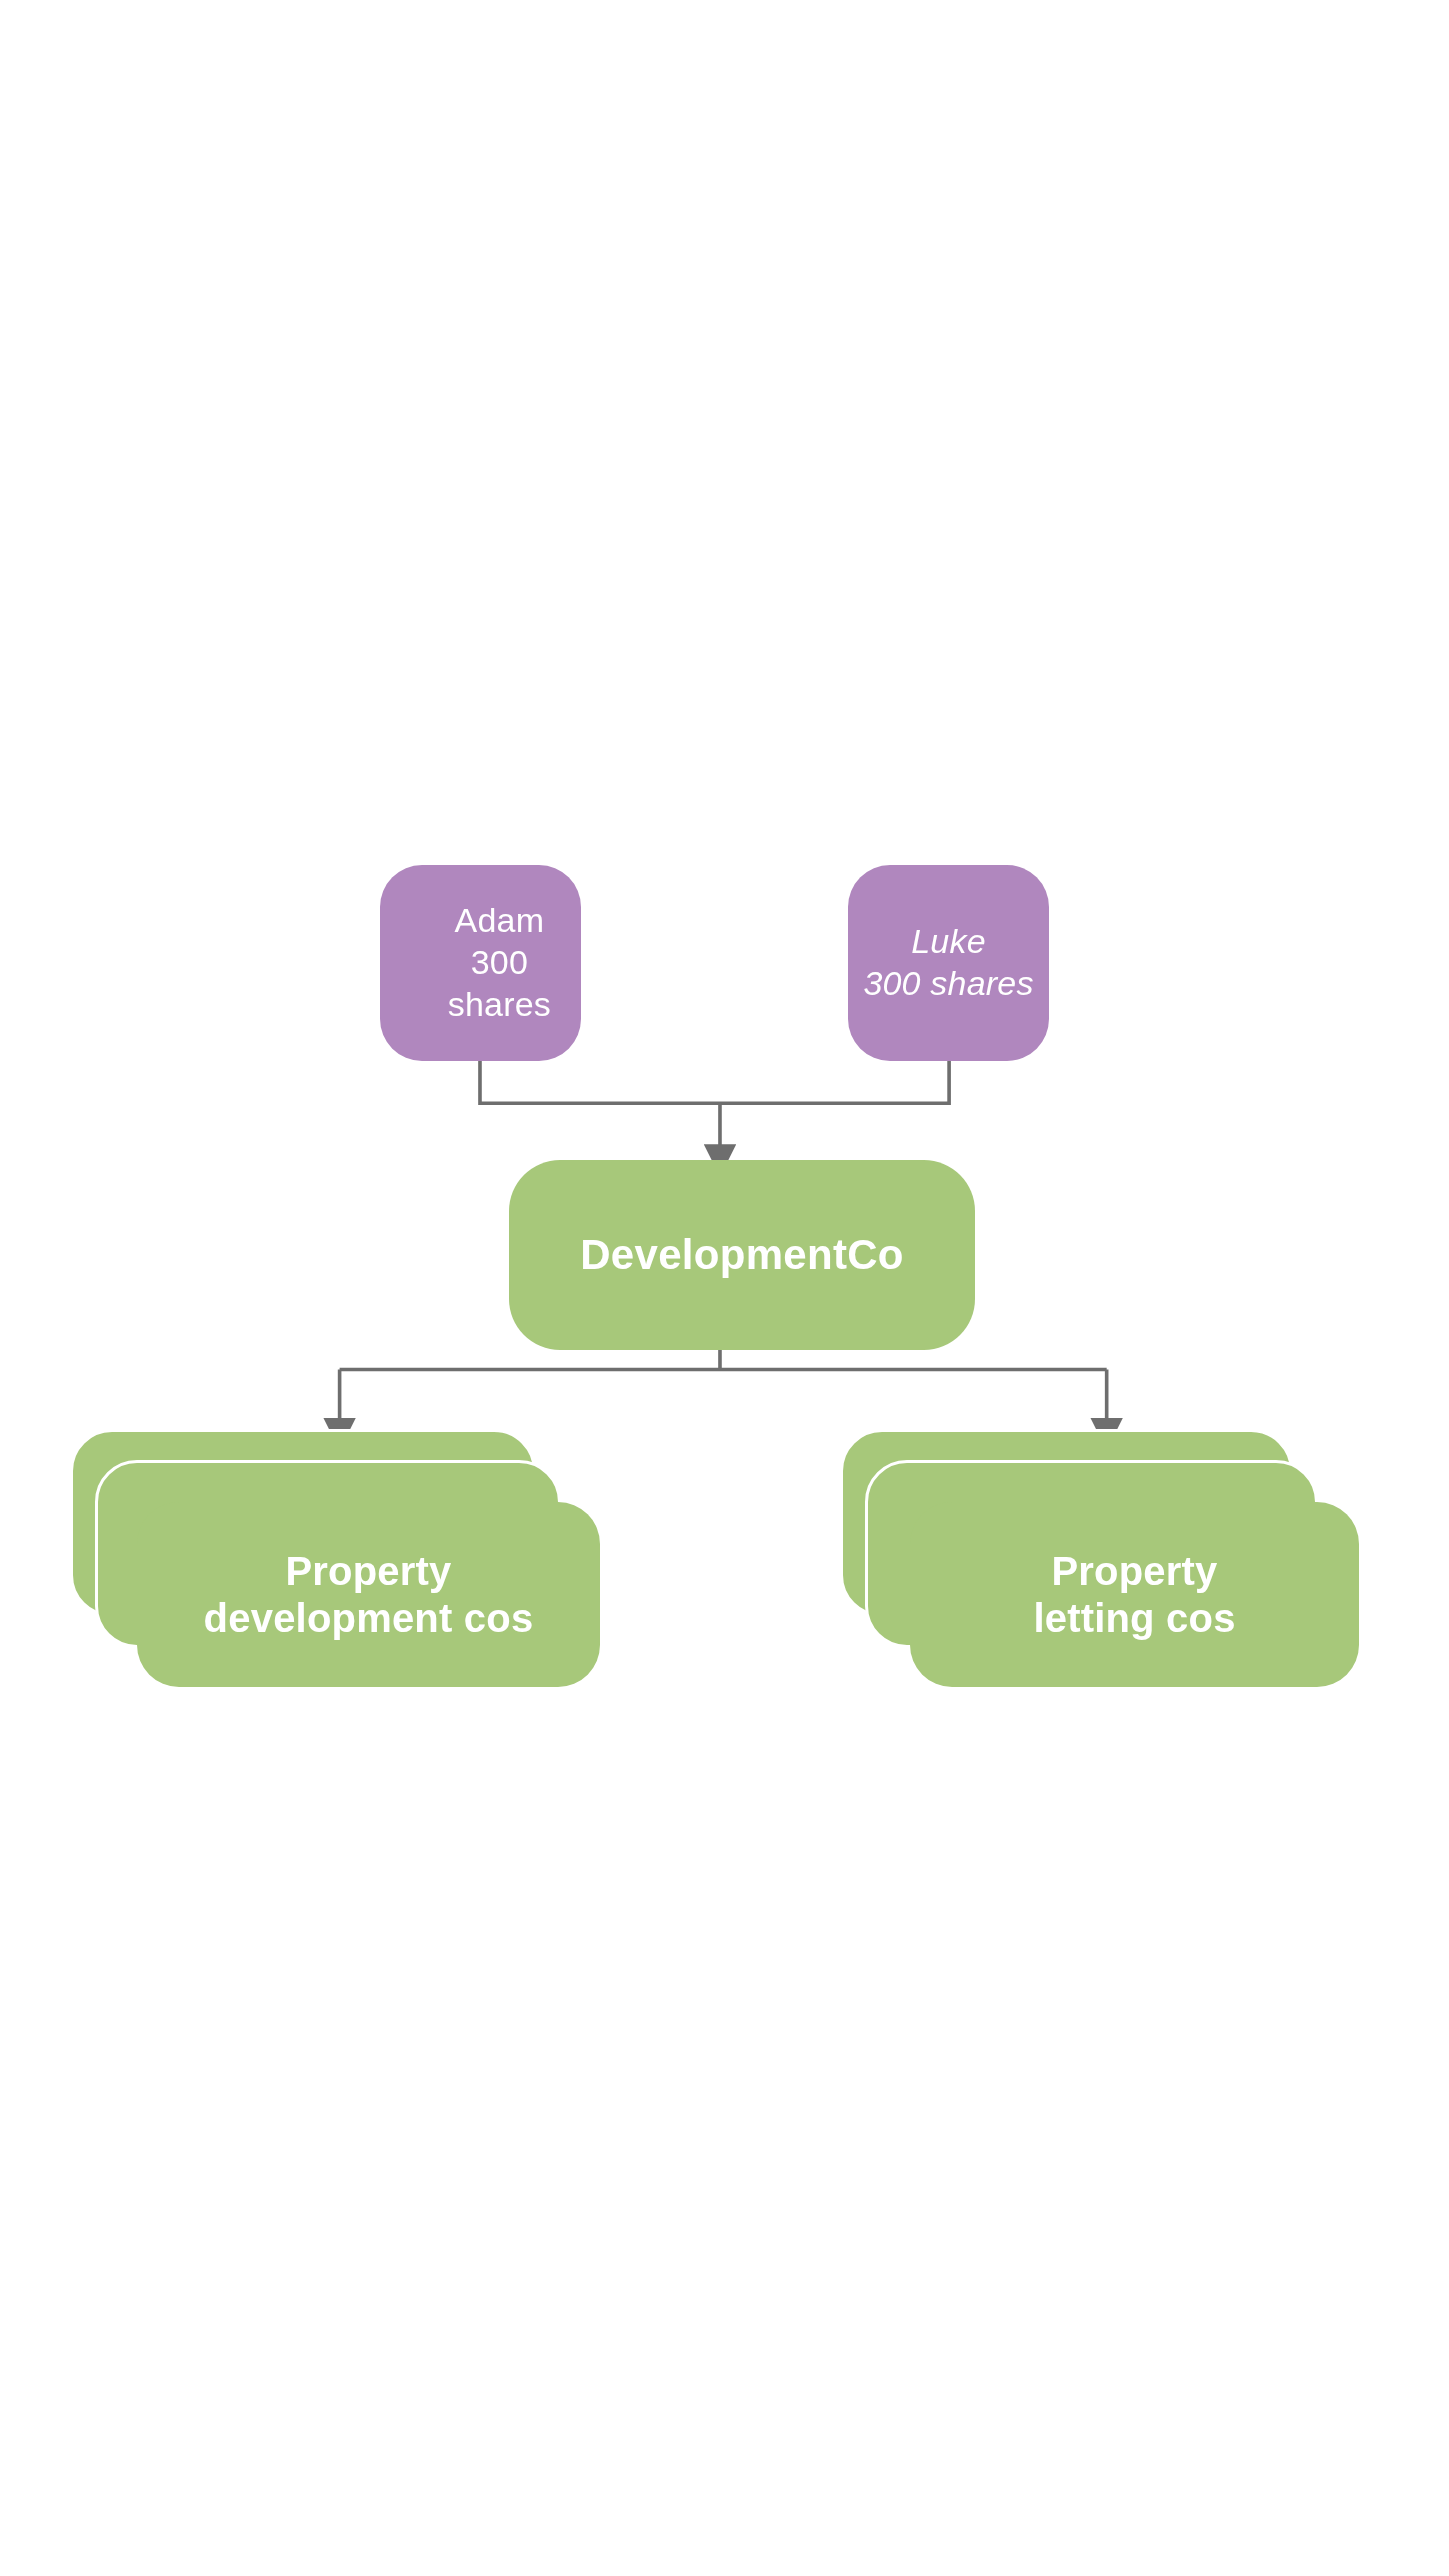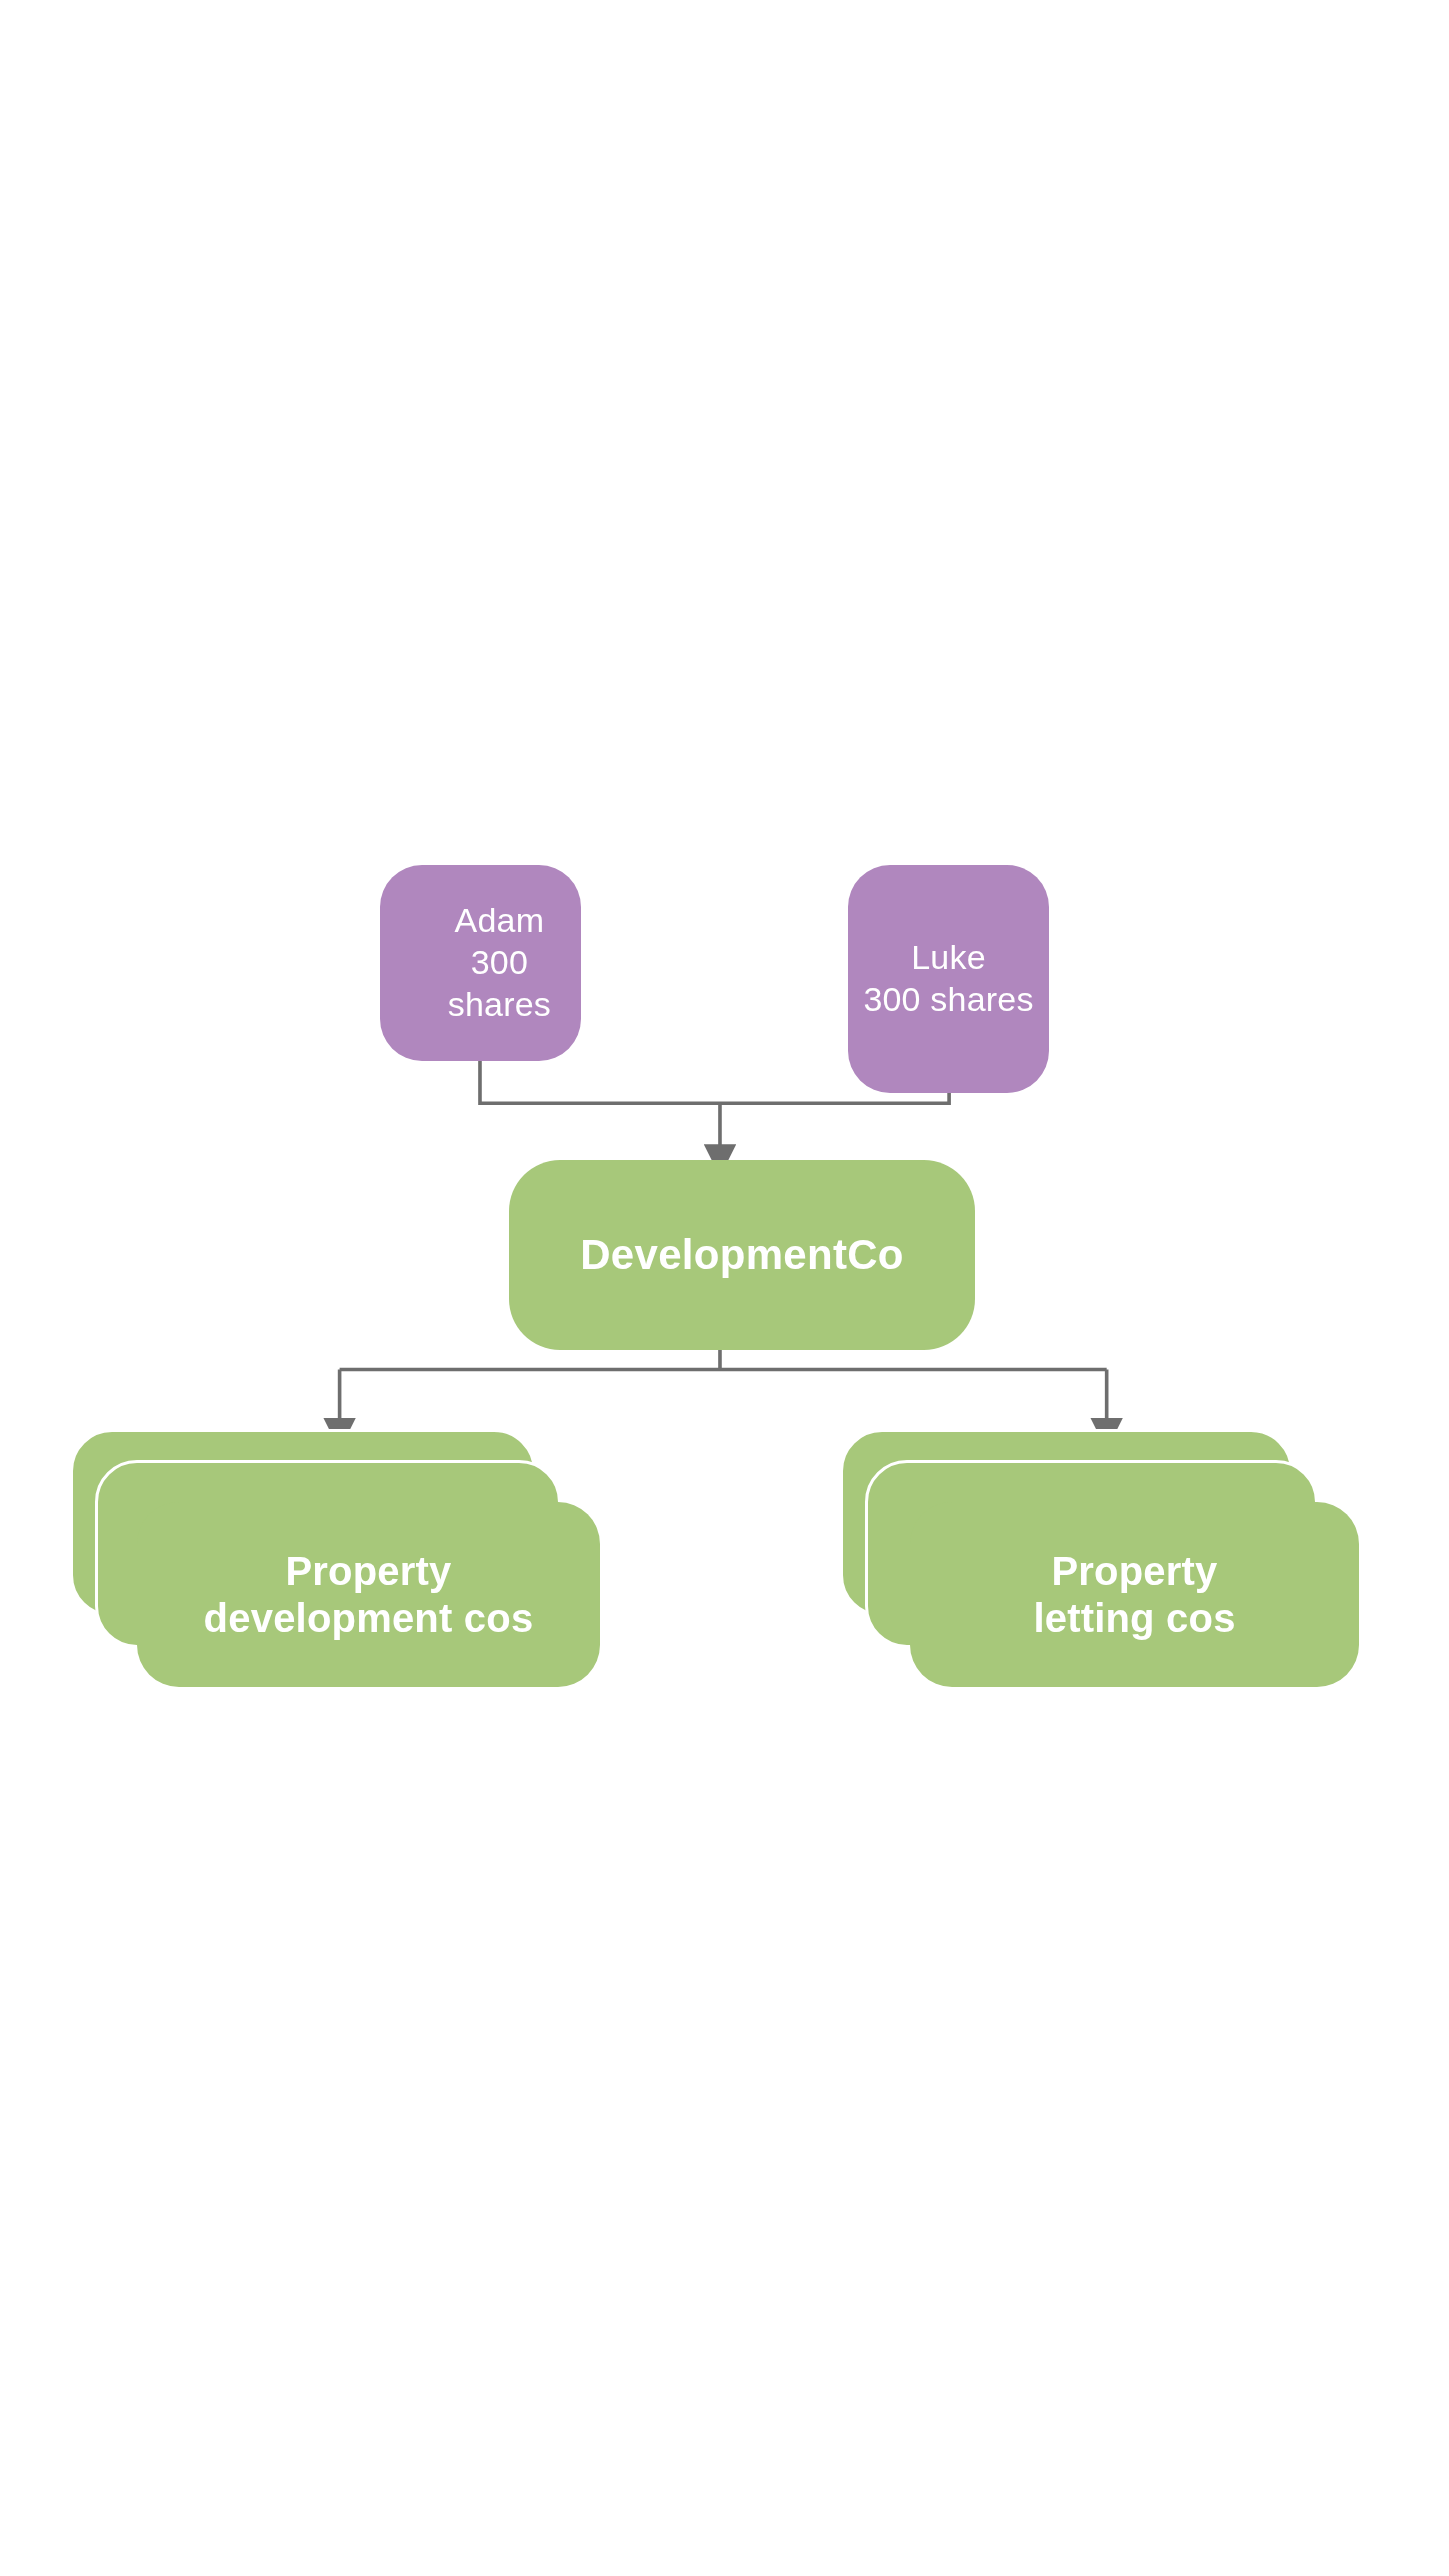--- a/index.html
+++ b/index.html
@@ -118,21 +118,21 @@
     </g>
   </svg>
 
   <div class="person-node" style="left:380px; top:865px; width:201px; height:196px; background:#b087be;padding-left:45px;">
     <div>
       <span>Adam</span>
       <span class="line2">300 shares</span>
     </div>
   </div>
 
-  <div class="person-node" style="left:848px; top:865px; width:201px; height:228px; background:#b087be;">
+  <div class="person-node" style="left:848px; top:865px; width:201px; height:196px; background:#b087be;font-style:italic;">
     <div>
       <span>Luke</span>
       <span class="line2">300 shares</span>
     </div>
   </div>
 
   <div class="company-node" style="left:509px; top:1160px; width:466px; height:190px; background:#a7c87a;justify-content:center;">
     <span>DevelopmentCo</span>
   </div>
 

